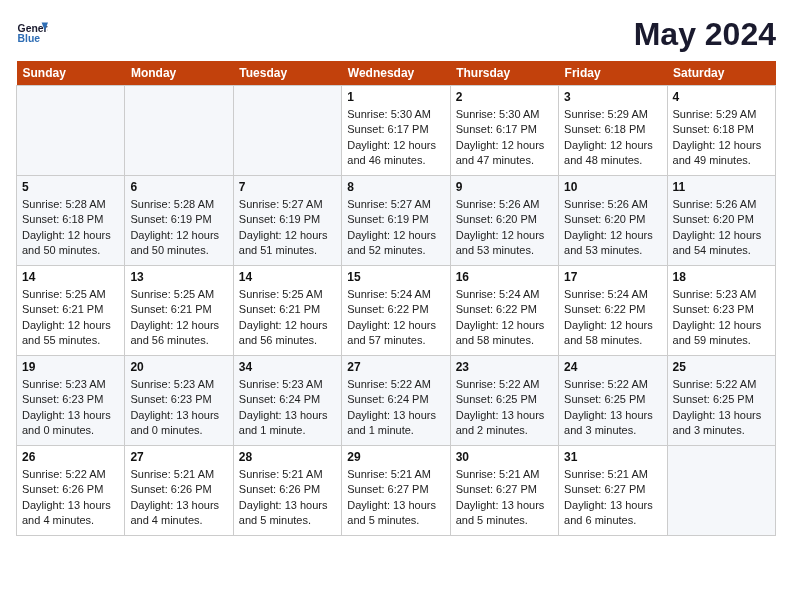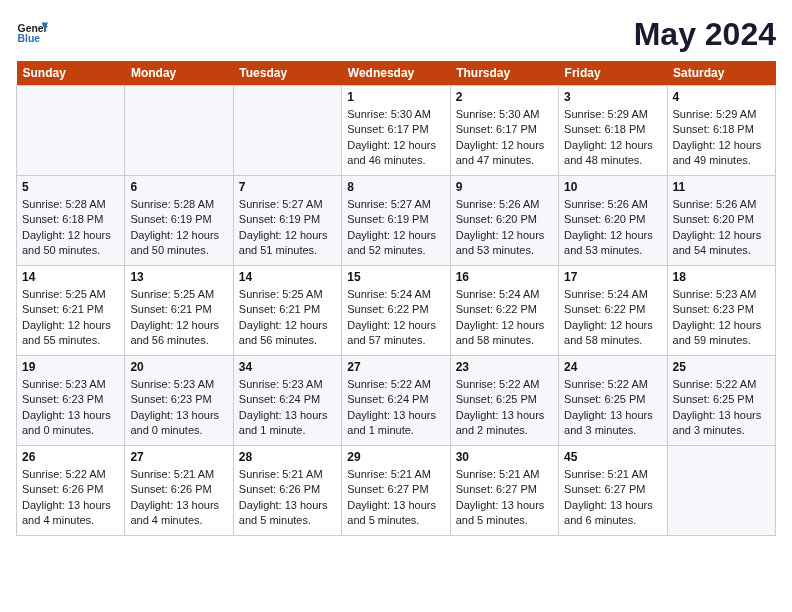--- a/index.html
+++ b/index.html
@@ -321,21 +321,21 @@
 and 5 minutes.</div>
         </td>
         <td>
           <div class="day-num">30</div>
           <div class="day-info" style="white-space: pre-line;">Sunrise: 5:21 AM
 Sunset: 6:27 PM
 Daylight: 13 hours
 and 5 minutes.</div>
         </td>
         <td>
-          <div class="day-num">45</div>
+          <div class="day-num">31</div>
           <div class="day-info" style="white-space: pre-line;">Sunrise: 5:21 AM
 Sunset: 6:27 PM
 Daylight: 13 hours
 and 6 minutes.</div>
         </td>
         <td class="empty"></td>
       </tr>
     </tbody>
 </table>
 

